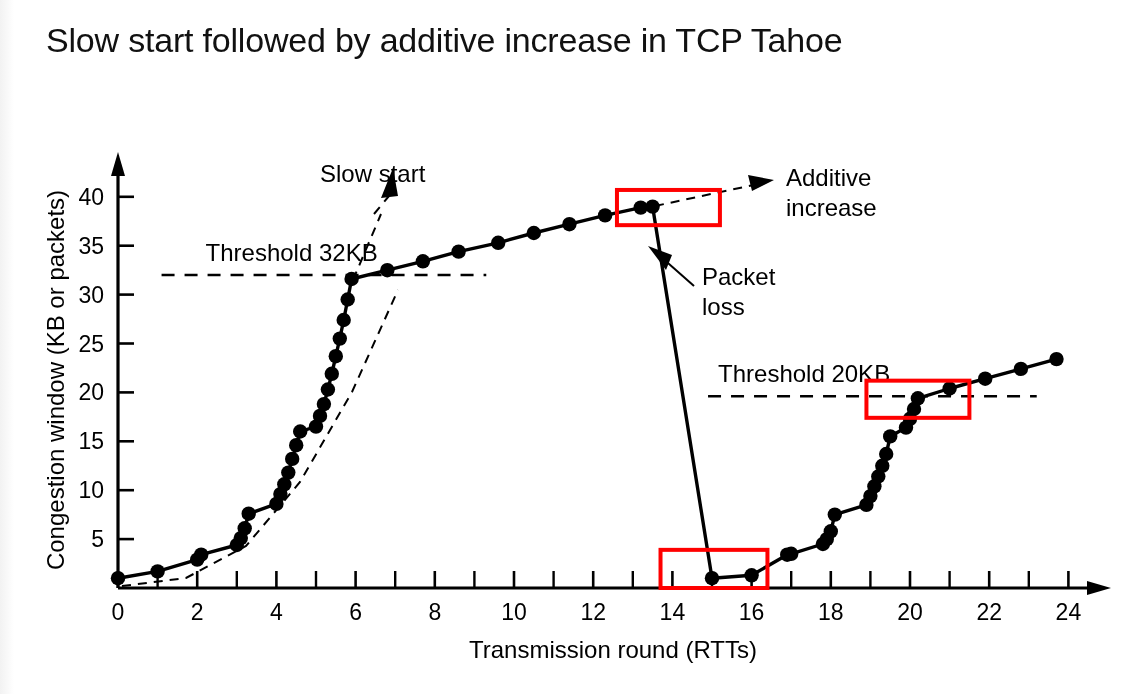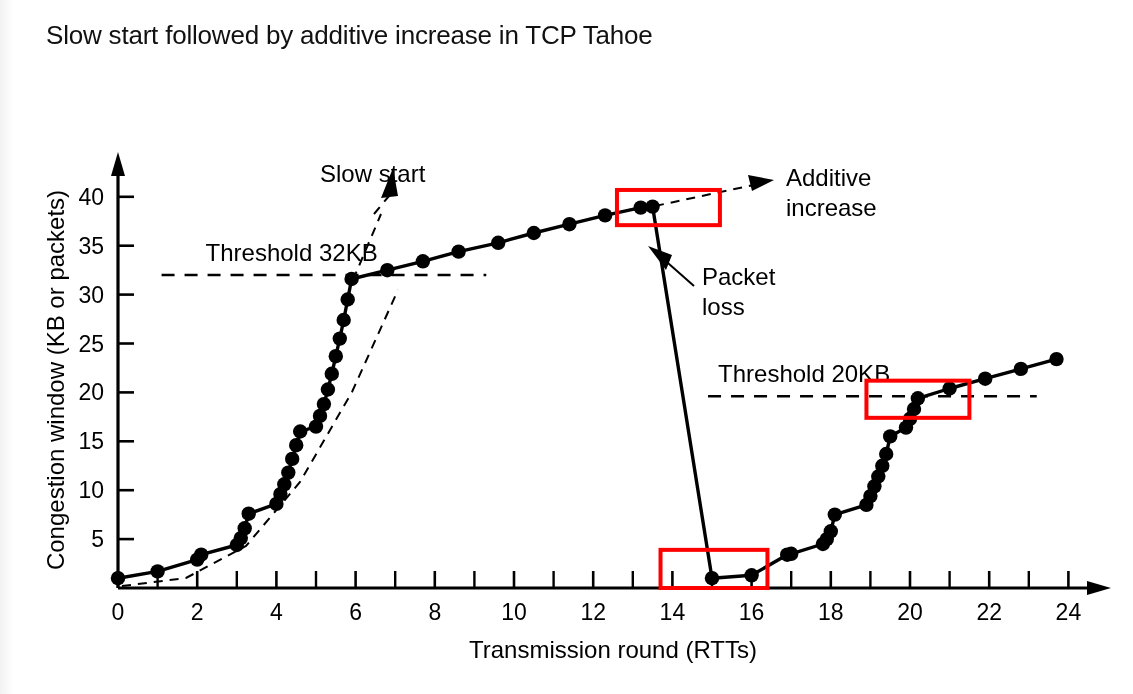--- a/index.html
+++ b/index.html
@@ -13,21 +13,21 @@
   
   #edge-shade{
     position:absolute;left:0;top:0;width:14px;height:694px;
     background:linear-gradient(to right,#f2f2f2,#ffffff);
     pointer-events:none;
   }
   #slide-title{
     position:absolute;
     left:46px;top:20px;
     width:1040px;
-    font-size:26px;
+    font-size:34px;
     line-height:1.2;
     color:#111111;
     font-weight:400;
     letter-spacing:-0.2px;
     white-space:nowrap;
   }
   #figure{
     position:absolute;left:0;top:0;width:1133px;height:694px;
   }
   svg{display:block;}

